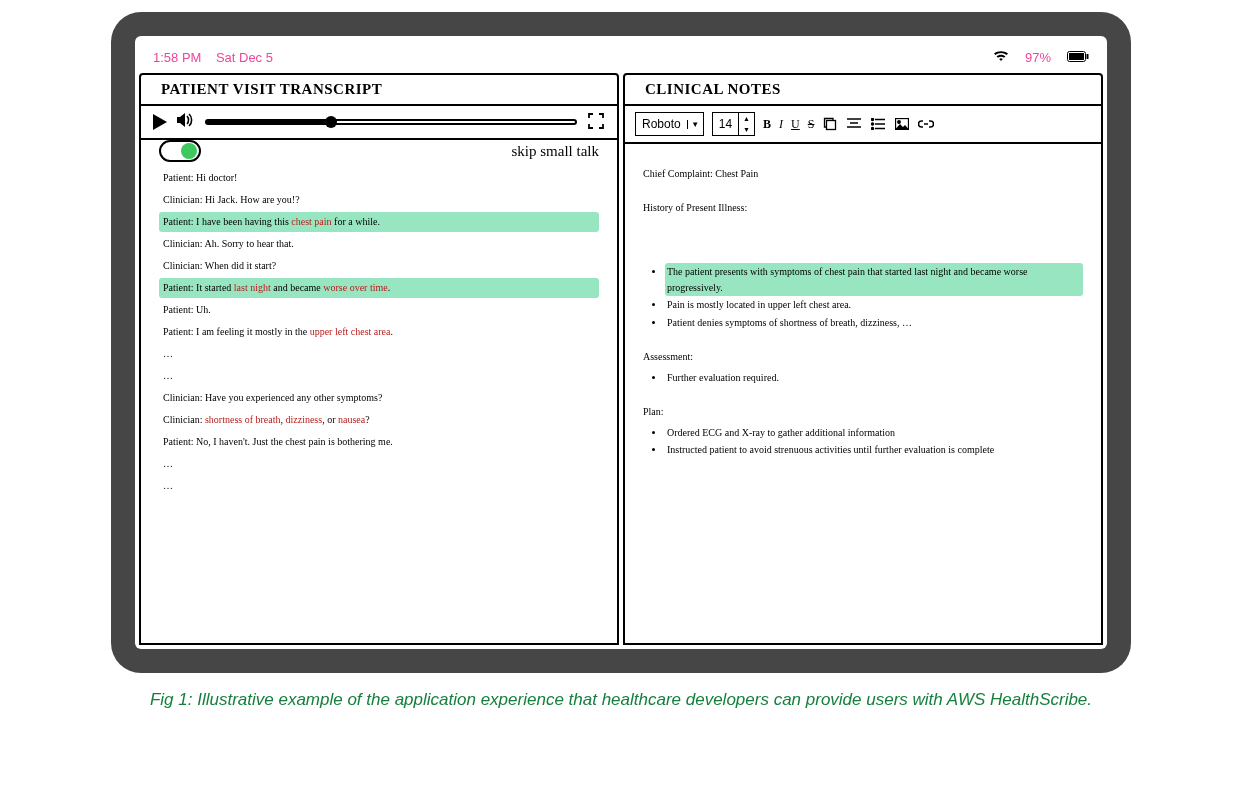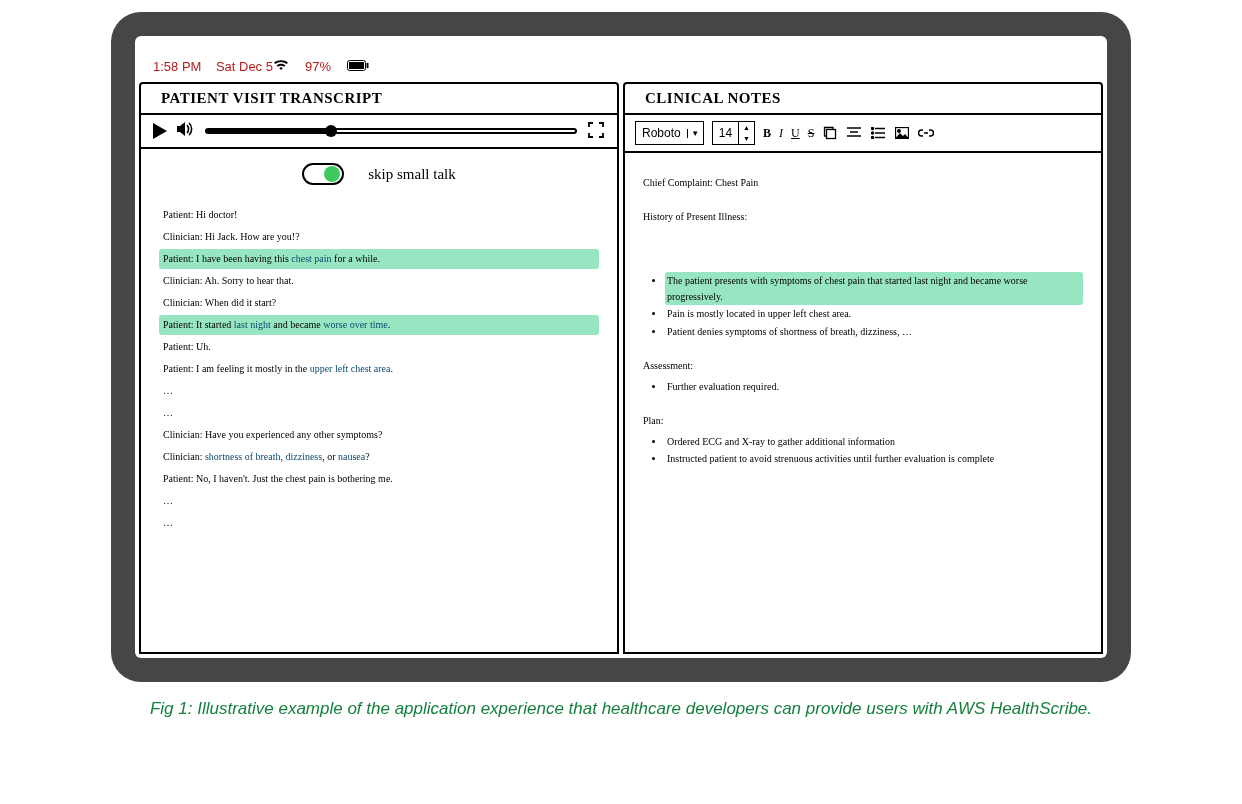--- a/index.html
+++ b/index.html
@@ -17,25 +17,25 @@
     border-radius: 30px;
     padding: 24px;
   }
   .screen {
     background: #fff;
     border-radius: 6px;
     overflow: hidden;
   }
   .statusbar {
     display: flex;
-    justify-content: flex-start;
+    justify-content: space-between;
     align-items: center;
-    padding: 23px 18px 4px;
+    padding: 14px 18px 4px;
     font-size: 13px;
-    color: #b91c1c;
+    color: #ec4899;
     font-family: -apple-system, Helvetica, Arial, sans-serif;
   }
   .statusbar .right { display:flex; align-items:center; gap:16px; }
   .wifi-icon, .battery-icon { display:inline-block; }
   .panels {
     display: flex;
     height: 580px;
   }
   .panel {
     flex:1;
@@ -92,24 +92,24 @@
     background:#000;
   }
   .fullscreen-icon {
     width:18px; height:18px;
     font-size: 16px;
     line-height:18px;
     text-align:center;
   }
   .skip-row {
     display:flex;
-    justify-content:center;
+    justify-content:space-between;
     align-items:center;
     gap:24px;
-    padding: 14px 18px;
+    padding: 0 18px;
     font-size: 15px;
   }
   .toggle {
     width: 42px;
     height: 22px;
     border: 2px solid #000;
     border-radius: 12px;
     position: relative;
     background: #fff;
     cursor:pointer;
@@ -122,21 +122,21 @@
     border-radius:50%;
   }
   .transcript-body {
     padding: 4px 18px 10px;
     font-size: 10px;
     line-height: 1.6;
     overflow: hidden;
   }
   .line { padding: 2px 4px; margin: 2px 0; border-radius:3px; }
   .hl { background: #98e6c1; }
-  .kw { color: #0c4a6e; }
+  .kw { color: #b91c1c; }
   .editor-toolbar {
     display:flex;
     align-items:center;
     gap:8px;
     padding: 6px 10px;
     border-bottom: 2px solid #000;
     font-family: -apple-system, Helvetica, Arial, sans-serif;
     font-size: 12px;
   }
   .selectbox {

